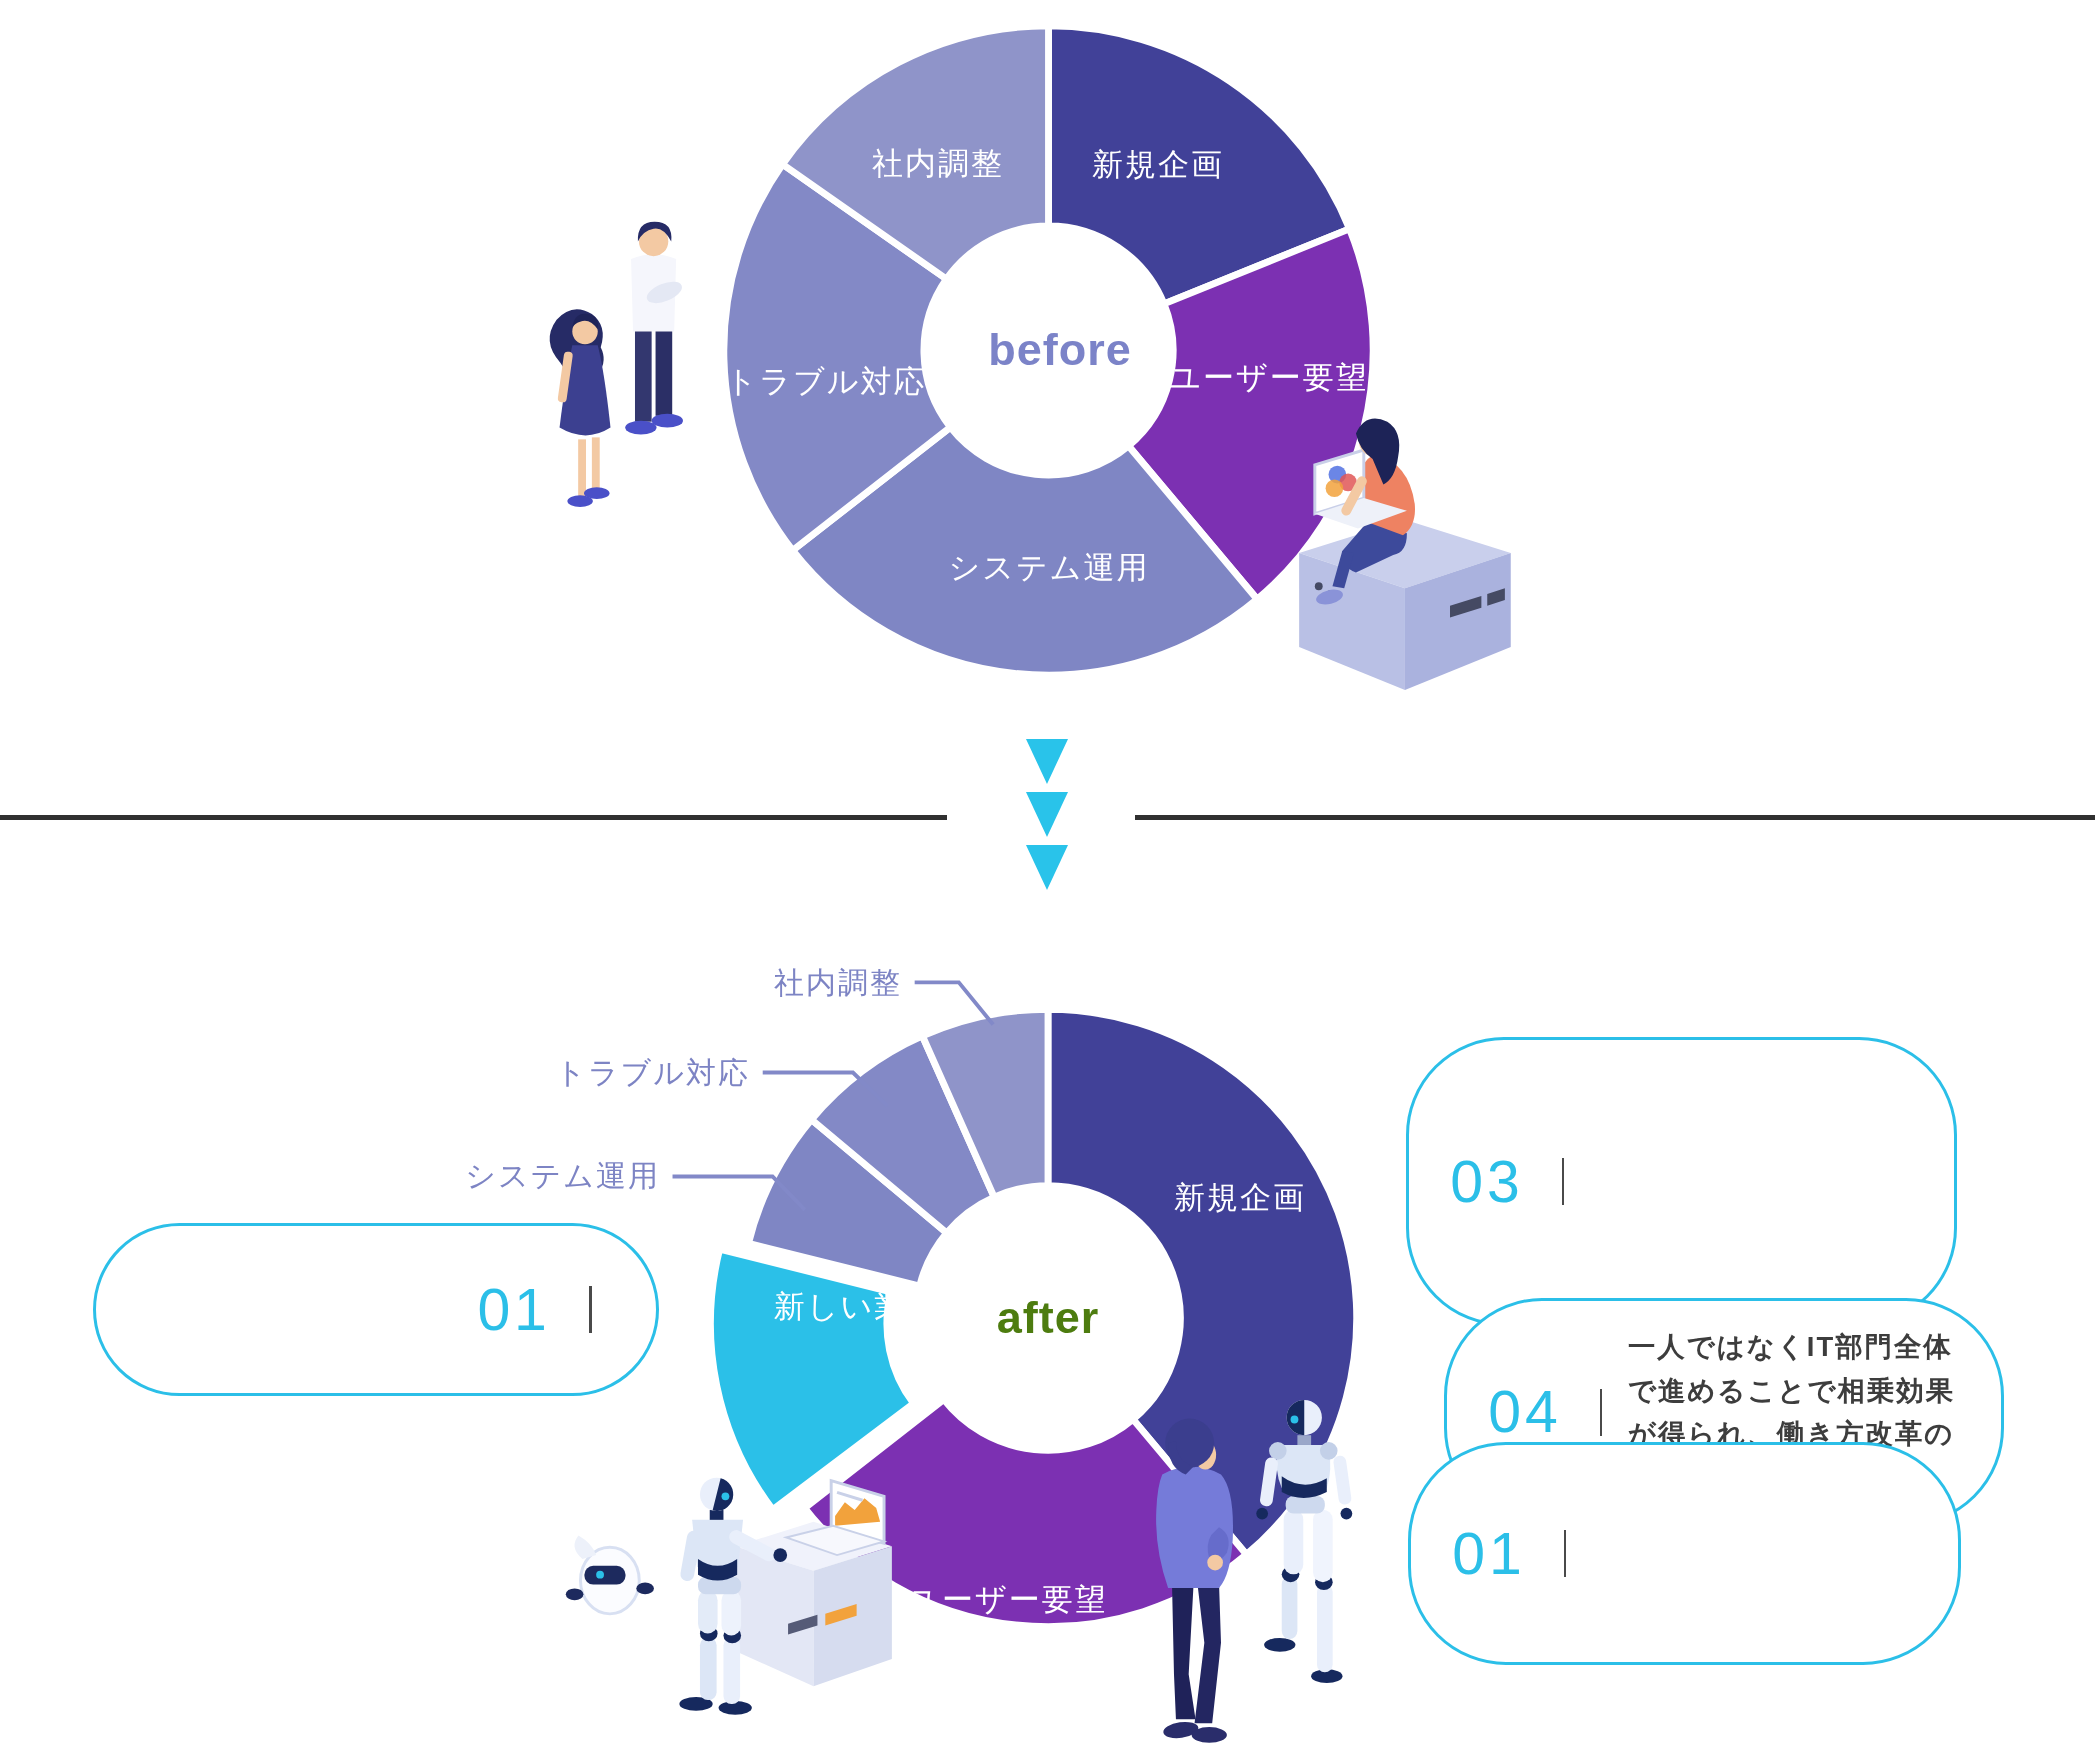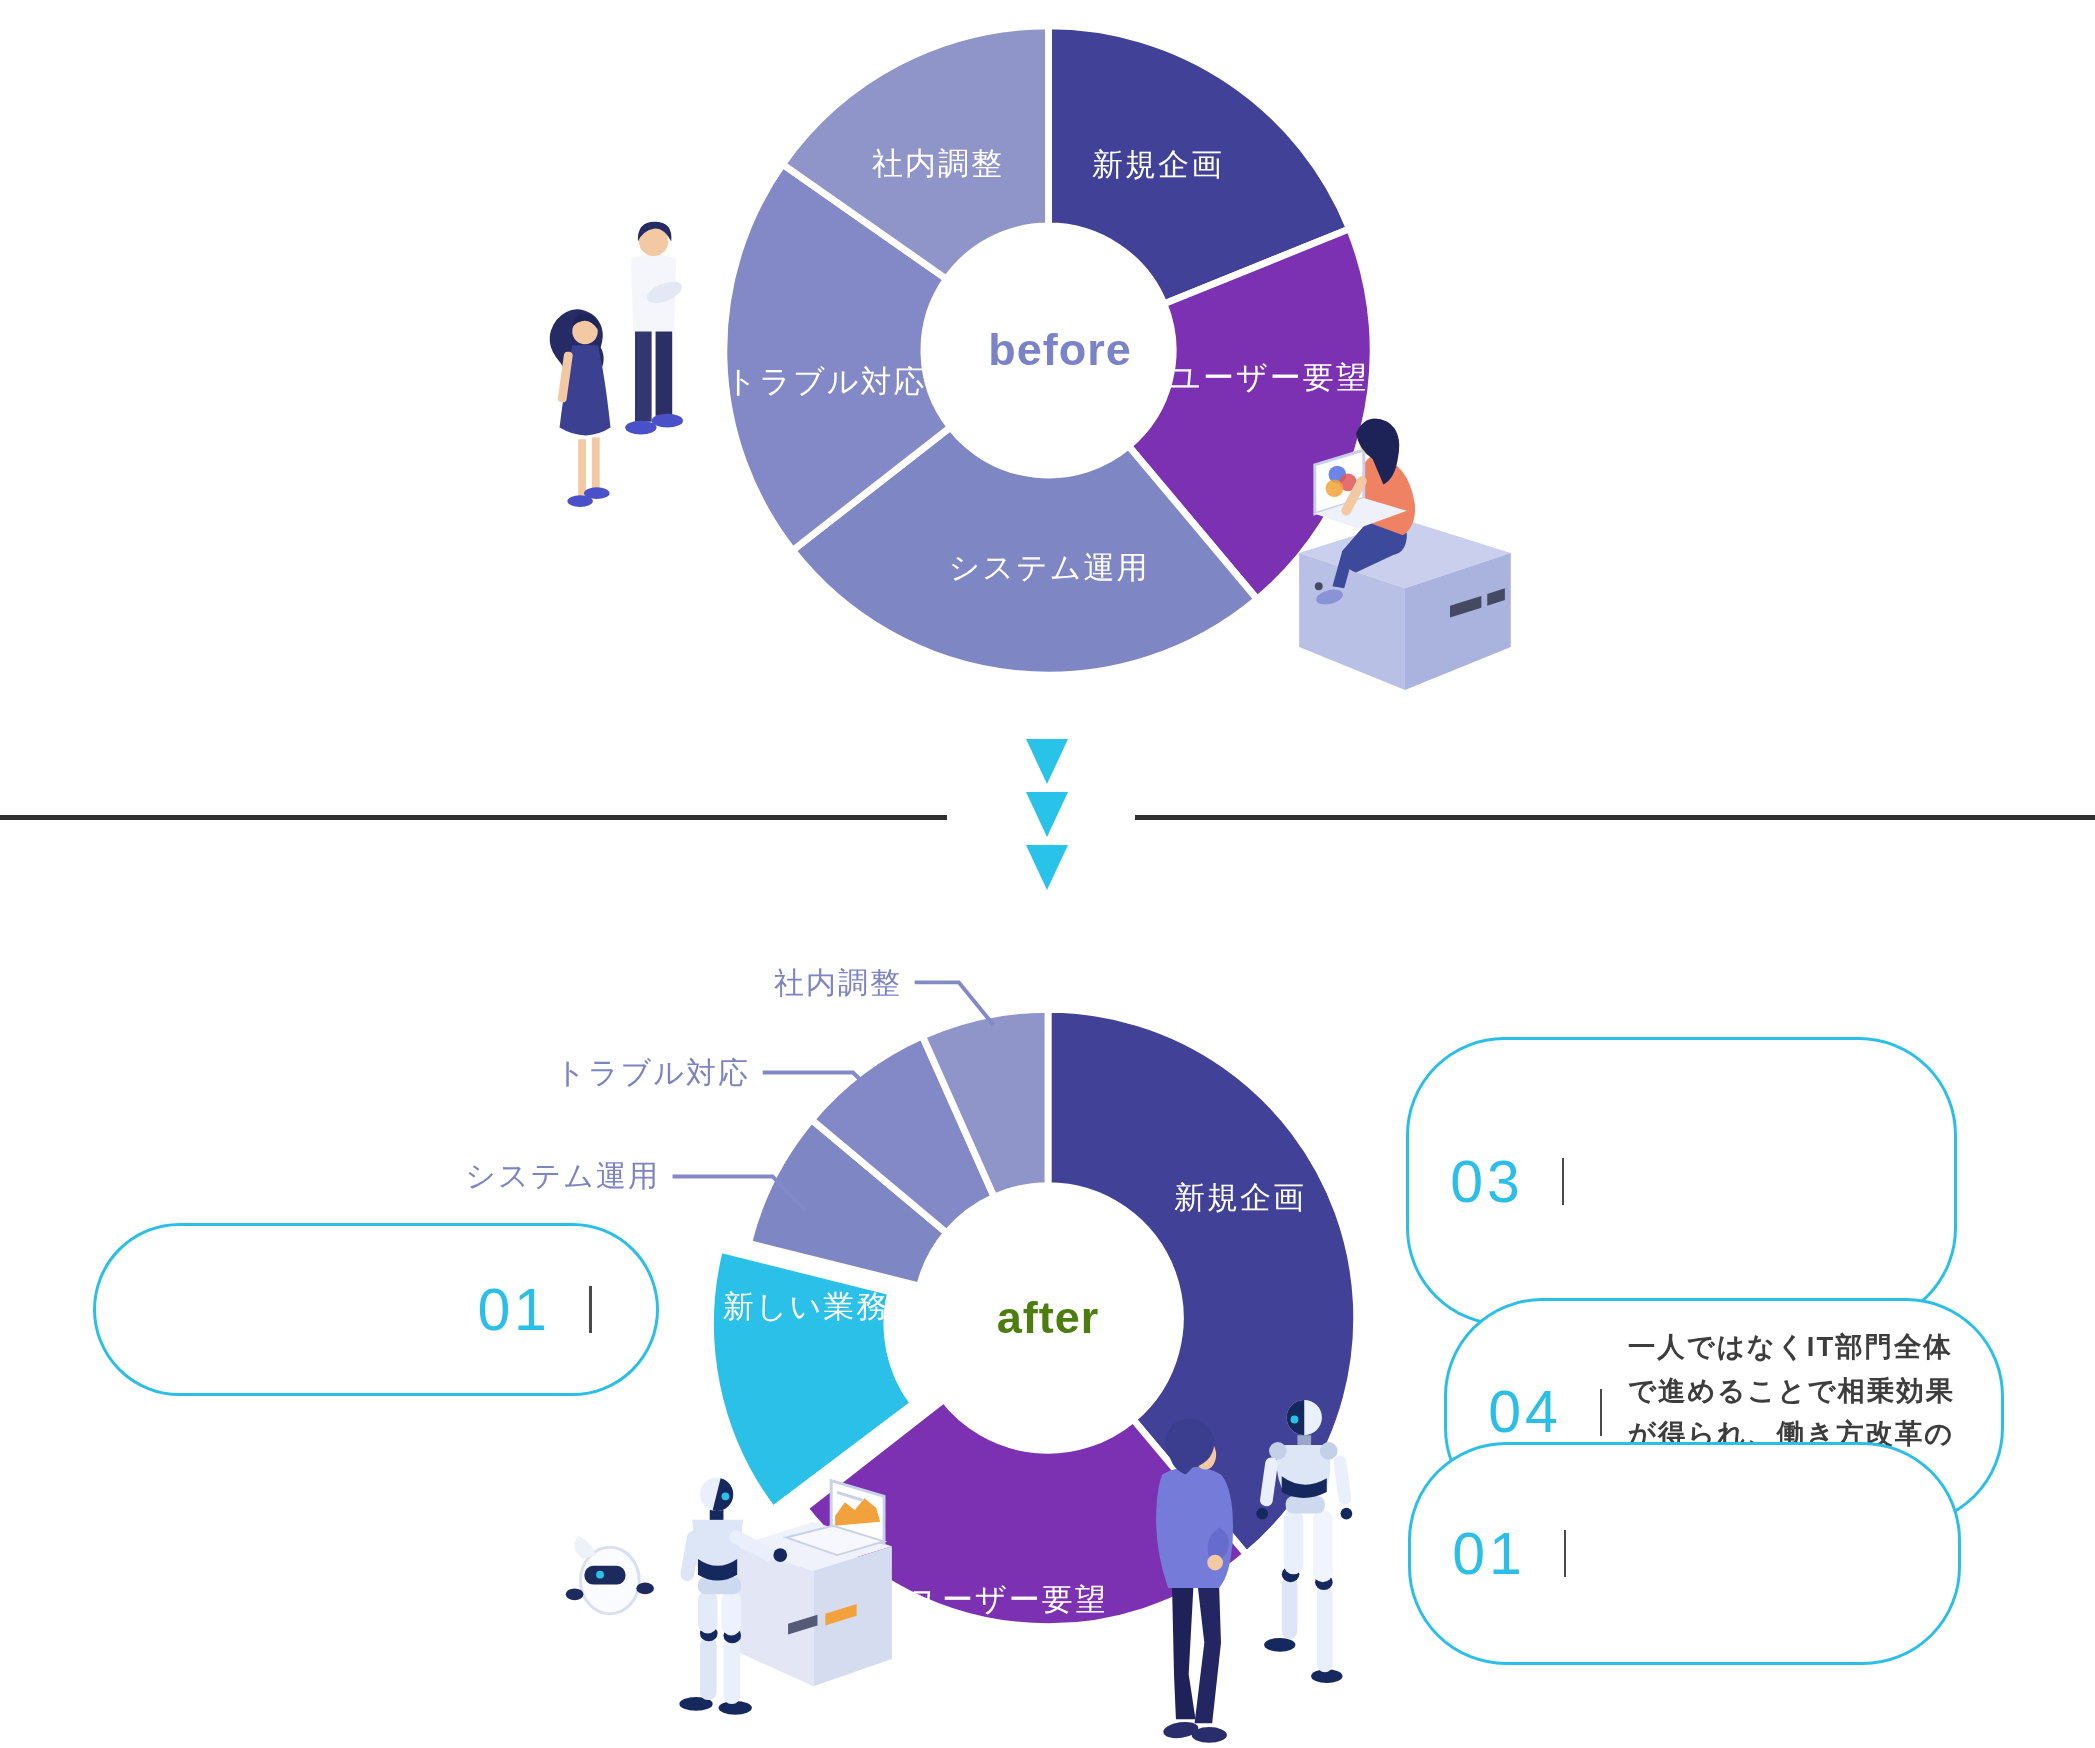--- a/index.html
+++ b/index.html
@@ -21,21 +21,21 @@
   #after-center{left:1048px;top:1318px;color:#4d7c0f;}
 
   .b-l0{left:1158px;top:165px;} 
   .b-l1{left:1269px;top:378px;} 
   .b-l2{left:1049px;top:568px;} 
   .b-l3{left:826px;top:382px;}  
   .b-l4{left:938px;top:164px;}  
 
   .a-l0{left:1240px;top:1198px;}
   .a-l1{left:1008px;top:1600px;}
-  .a-l2{left:806px;top:1307px;font-family:Liberation Mono, monospace;}
+  .a-l2{left:857px;top:1307px;font-family:Liberation Mono, monospace;}
 
   
   .out-label{position:absolute;color:#7D84C4;font-size:30px;font-weight:500;
              letter-spacing:2px;white-space:nowrap;transform:translateY(-50%);}
   #out-shanai{right:1194px;top:983px;}
   #out-trouble{right:1346px;top:1073px;}
   #out-system{right:1436px;top:1176px;}
 
   
   .hline{position:absolute;top:815px;height:4.9px;background:#303030;}

